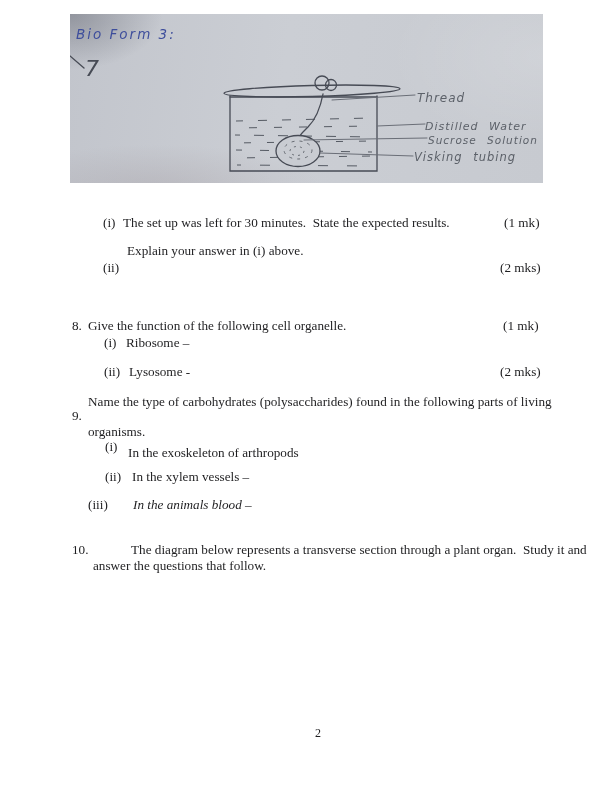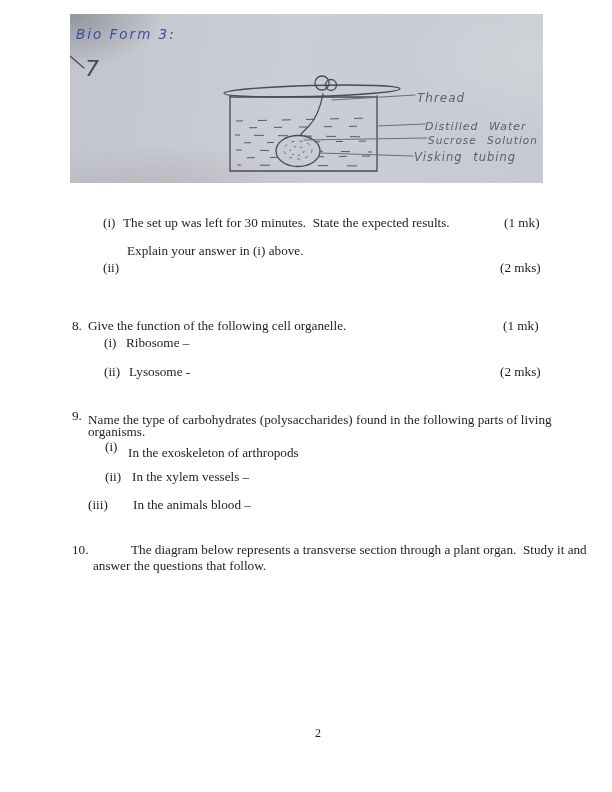--- a/index.html
+++ b/index.html
@@ -87,31 +87,31 @@
   <div class="marks" style="left:503px;top:319px;">(1 mk)</div>
 
   <div class="t" style="left:104px;top:336px;">(i)</div>
   <div class="t" style="left:126px;top:336px;">Ribosome –</div>
 
   <div class="t" style="left:104px;top:365px;">(ii)</div>
   <div class="t" style="left:129px;top:365px;text-align:center;">Lysosome -</div>
   <div class="marks" style="left:500px;top:365px;">(2 mks)</div>
 
   <div class="t" style="left:72px;top:409px;">9.</div>
-  <div class="t" style="left:88px;top:413px;">Name the type of carbohydrates (polysaccharides) found in the following parts of living</div>
+  <div class="t" style="left:88px;top:395px;">Name the type of carbohydrates (polysaccharides) found in the following parts of living</div>
   <div class="t" style="left:88px;top:425px;">organisms.</div>
 
   <div class="t" style="left:105px;top:440px;">(i)</div>
   <div class="t" style="left:128px;top:440px;margin-top:6px;">In the exoskeleton of arthropods</div>
 
   <div class="t" style="left:105px;top:470px;">(ii)</div>
   <div class="t" style="left:132px;top:470px;">In the xylem vessels –</div>
 
   <div class="t" style="left:88px;top:498px;">(iii)</div>
-  <div class="t" style="left:133px;top:498px;">In the animals blood –</div>
+  <div class="t" style="left:133px;top:498px;font-style:italic;">In the animals blood –</div>
 
   <div class="t" style="left:72px;top:543px;">10.</div>
   <div class="t" style="left:93px;top:543px;margin-left:38px;">The diagram below represents a transverse section through a plant organ.  Study it and</div>
   <div class="t" style="left:93px;top:559px;">answer the questions that follow.</div>
 
   <div class="t" style="left:315px;top:726px;font-size:12px;">2</div>
 
 </div>
 
 </body></html>

